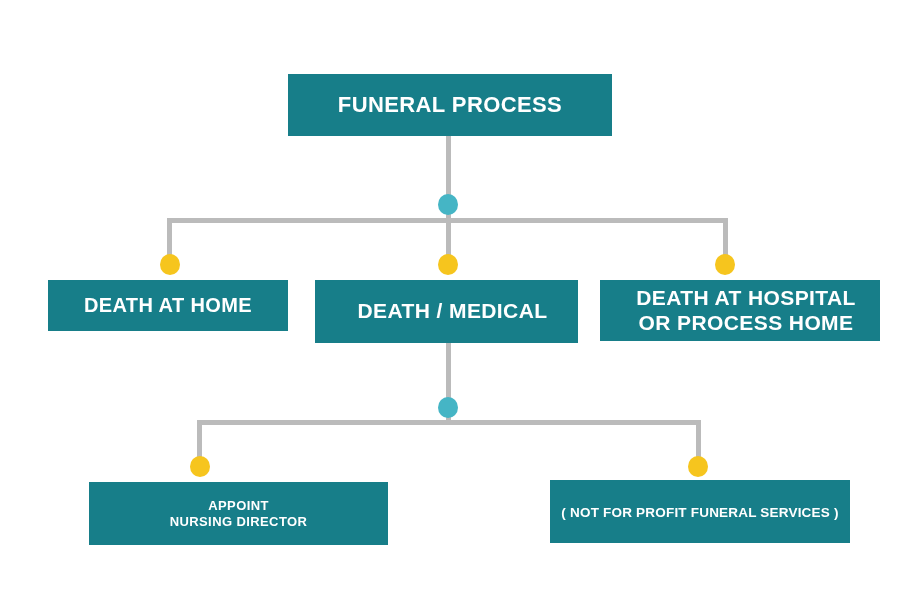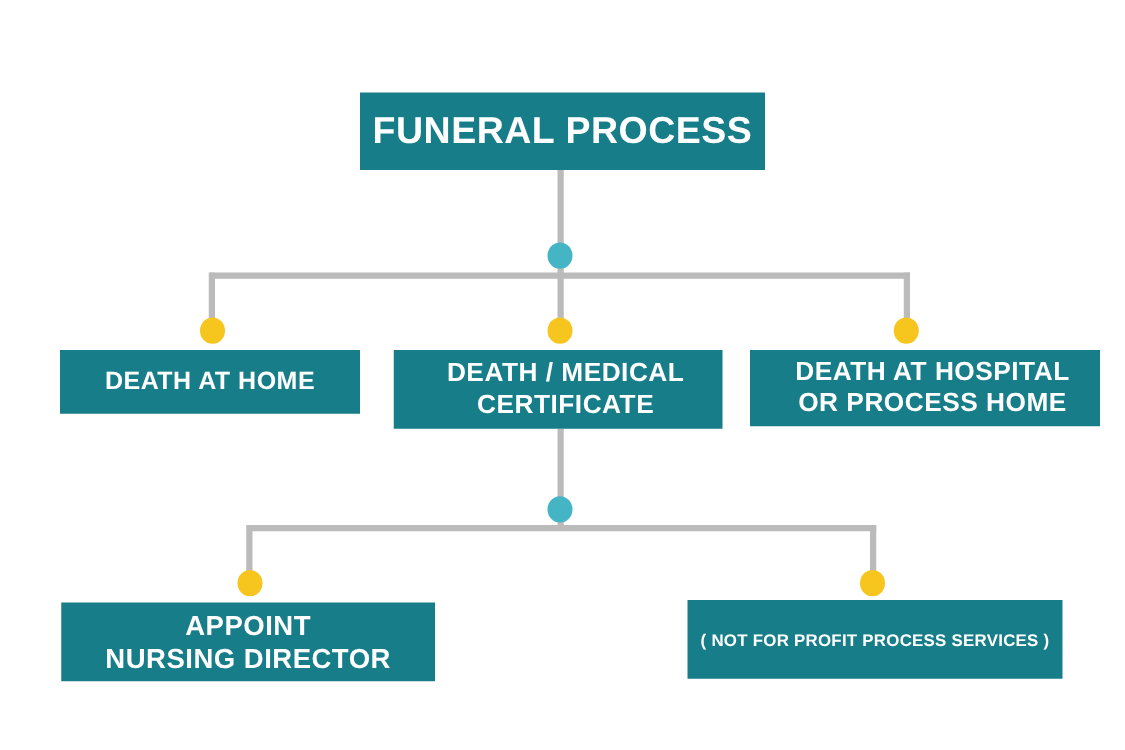--- a/index.html
+++ b/index.html
@@ -36,24 +36,24 @@
     display: flex;
     flex-direction: column;
     align-items: center;
     justify-content: center;
     text-align: center;
     font-weight: bold;
     letter-spacing: 0.4px;
     line-height: 1.18;
   }
   .node .lbl { display: block; }
-  .fs-root  { font-size: 30px; }
+  .fs-root  { font-size: 22px; }
   .fs-tier2 { font-size: 20px; }
   .fs-tier2b{ font-size: 21px; padding-left: 12px; }
-  .fs-tier3 { font-size: 22px; }
+  .fs-tier3 { font-size: 13px; margin-left: 40px; }
   .fs-sub   { font-size: 13.5px; letter-spacing: 0.2px; margin-top: 2px; }
 </style>
 </head>
 <body>
 
 <div class="canvas">
 
   <div class="line v" style="left:446px; top:136px; height:85px;"></div>
   <div class="line h" style="left:168px; top:218px; width:560px;"></div>
   <div class="line v" style="left:167px; top:218px; height:42px;"></div>
@@ -76,30 +76,29 @@
   <div class="node fs-root" style="left:288px; top:74px; width:324px; height:62px;">
     <span class="lbl">FUNERAL PROCESS</span>
   </div>
 
   <div class="node fs-tier2" style="left:48px; top:280px; width:240px; height:51px;">
     <span class="lbl">DEATH AT HOME</span>
   </div>
 
   <div class="node fs-tier2b" style="left:315px; top:280px; width:251px; height:63px;">
     <span class="lbl">DEATH / MEDICAL</span>
-    <span class="lbl">CERTIFICATE</span>
   </div>
 
   <div class="node fs-tier2b" style="left:600px; top:280px; width:268px; height:61px;">
     <span class="lbl">DEATH AT HOSPITAL</span>
     <span class="lbl">OR PROCESS HOME</span>
   </div>
 
   <div class="node fs-tier3" style="left:49px; top:482px; width:299px; height:63px;">
     <span class="lbl">APPOINT</span>
     <span class="lbl">NURSING DIRECTOR</span>
   </div>
 
   <div class="node" style="left:550px; top:480px; width:300px; height:63px;">
-    <span class="lbl fs-sub">( NOT FOR PROFIT PROCESS SERVICES )</span>
+    <span class="lbl fs-sub">( NOT FOR PROFIT FUNERAL SERVICES )</span>
   </div>
 
 </div>
 
 </body></html>

